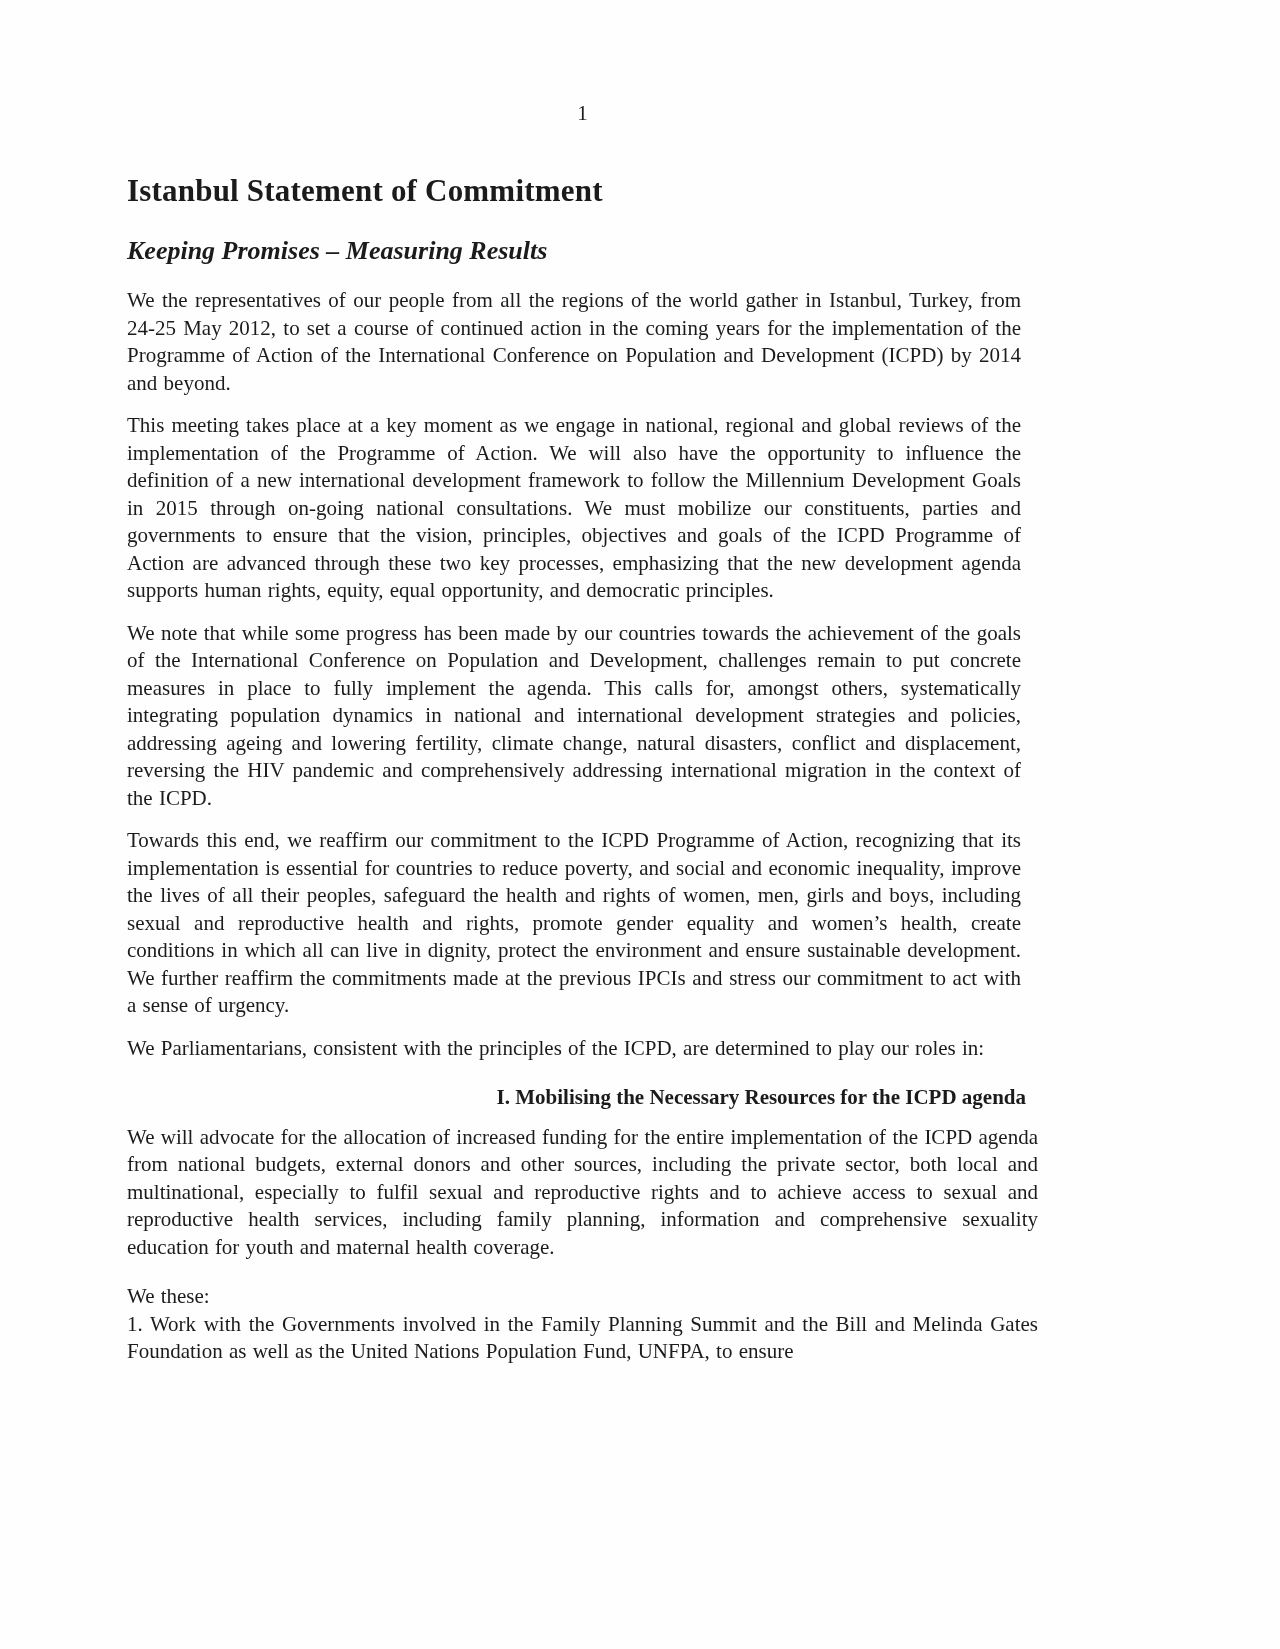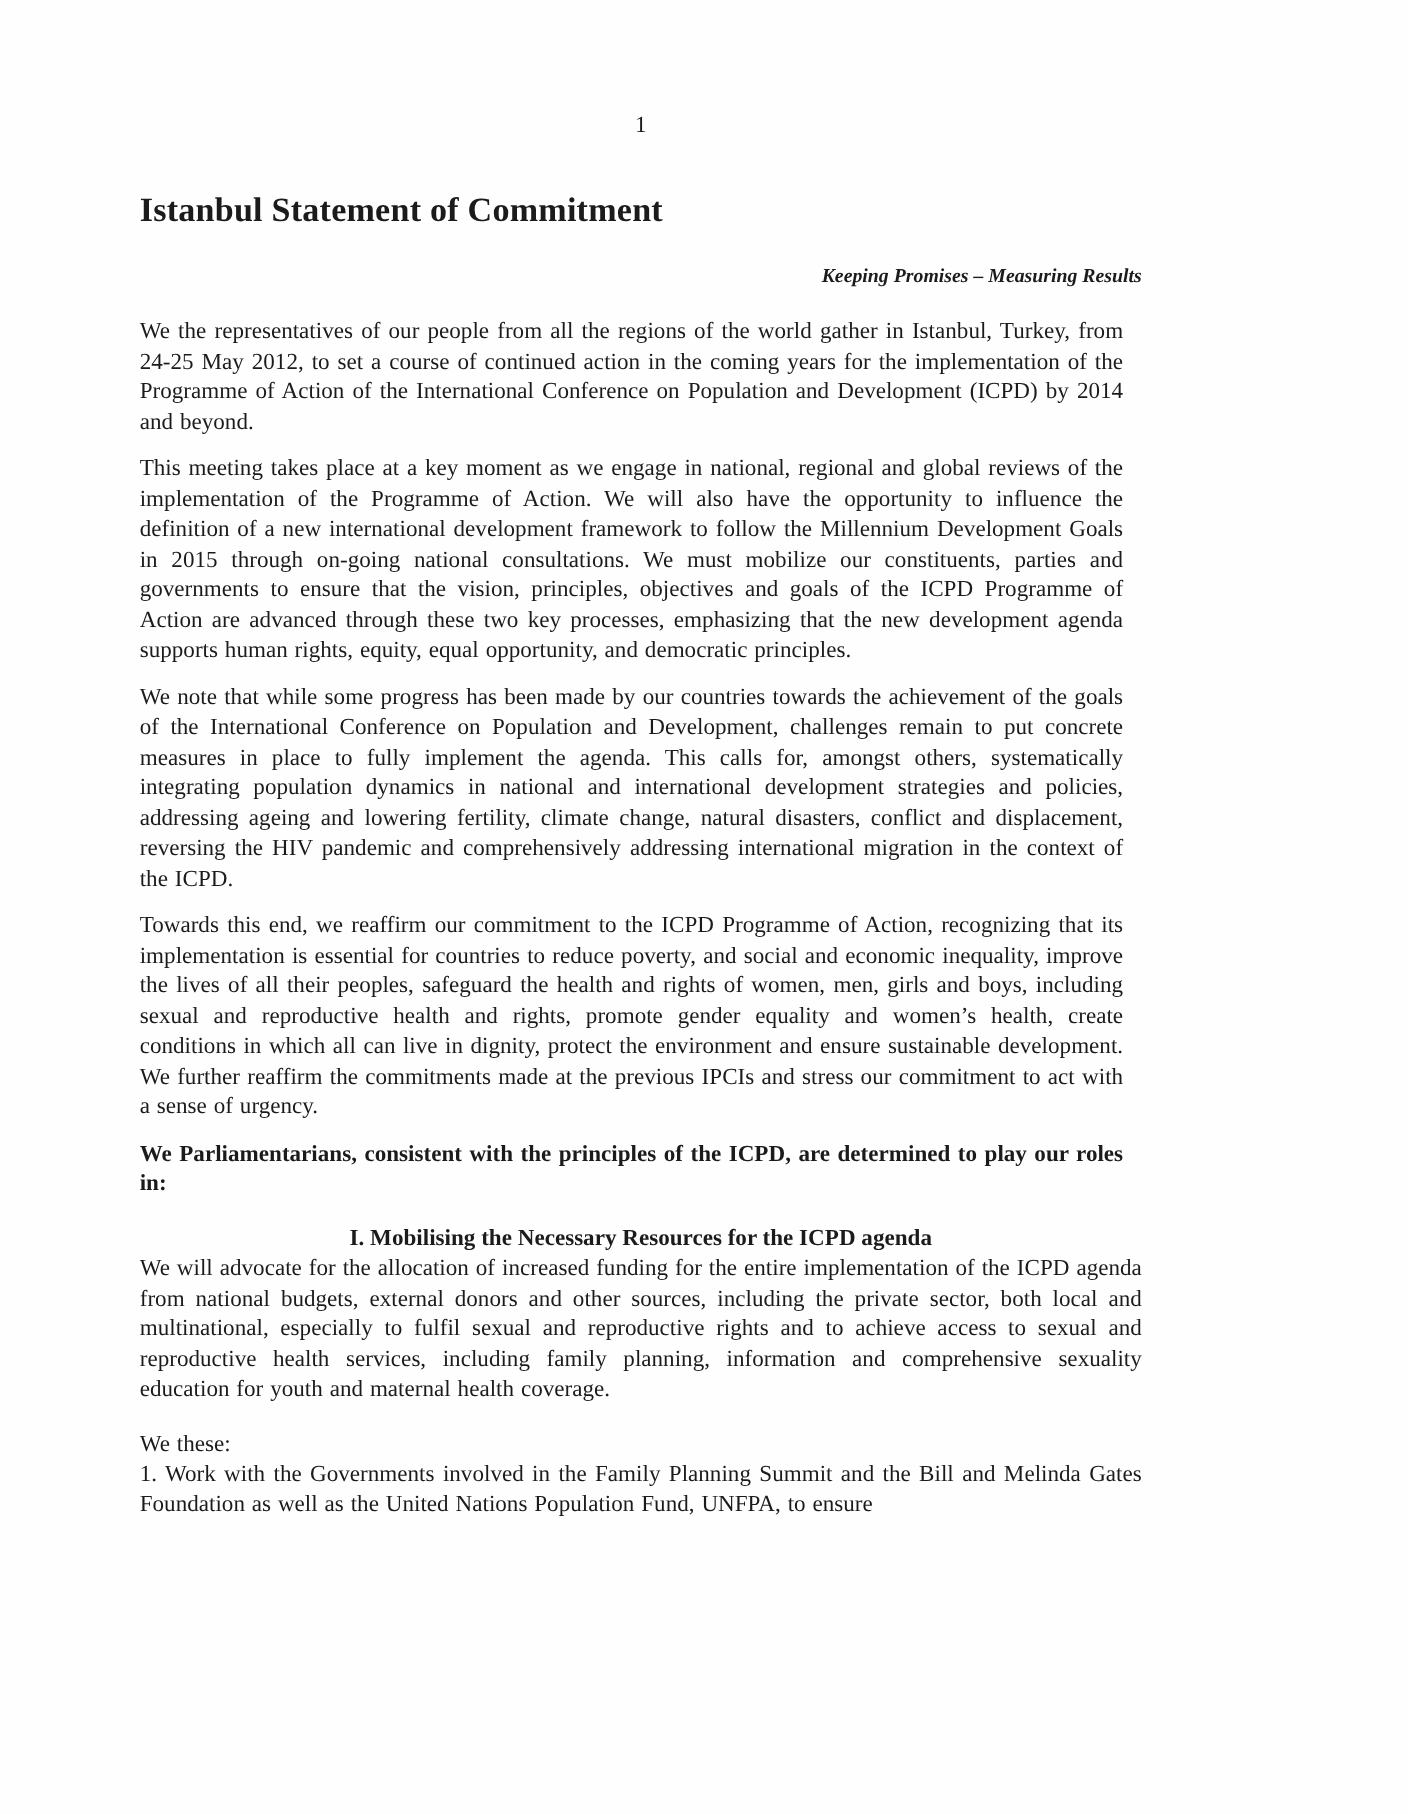--- a/index.html
+++ b/index.html
@@ -31,48 +31,48 @@
   .doc-title {
     margin: 49px 0 0 0;
     text-align: left;
     font-size: 31px;
     line-height: 34px;
     font-weight: bold;
     letter-spacing: 0.2px;
   }
   .doc-subtitle {
     margin: 28px 0 0 0;
-    text-align: right;
-    font-size: 18px;
+    text-align: left;
+    font-size: 26px;
     line-height: 29px;
     font-weight: bold;
     font-style: italic;
   }
   .para {
     margin: 15px 17px 0 0;
     font-size: 21px;
     line-height: 27.5px;
     text-align: justify;
     word-spacing: 1px;
   }
   .para.first {
     margin-top: 22px;
   }
   .para.bold {
-    font-weight: bold;
+    font-weight: normal;
   }
   .section {
     margin-top: 22px;
   }
   .section-heading {
-    margin: 0;
+    margin: 12px;
     font-size: 21px;
     line-height: 27.5px;
     font-weight: bold;
-    text-align: center;
+    text-align: right;
   }
   .para.flush {
     margin: 0;
   }
   .action-block {
     margin-top: 22px;
   }
 </style>
 </head>
 <body>

